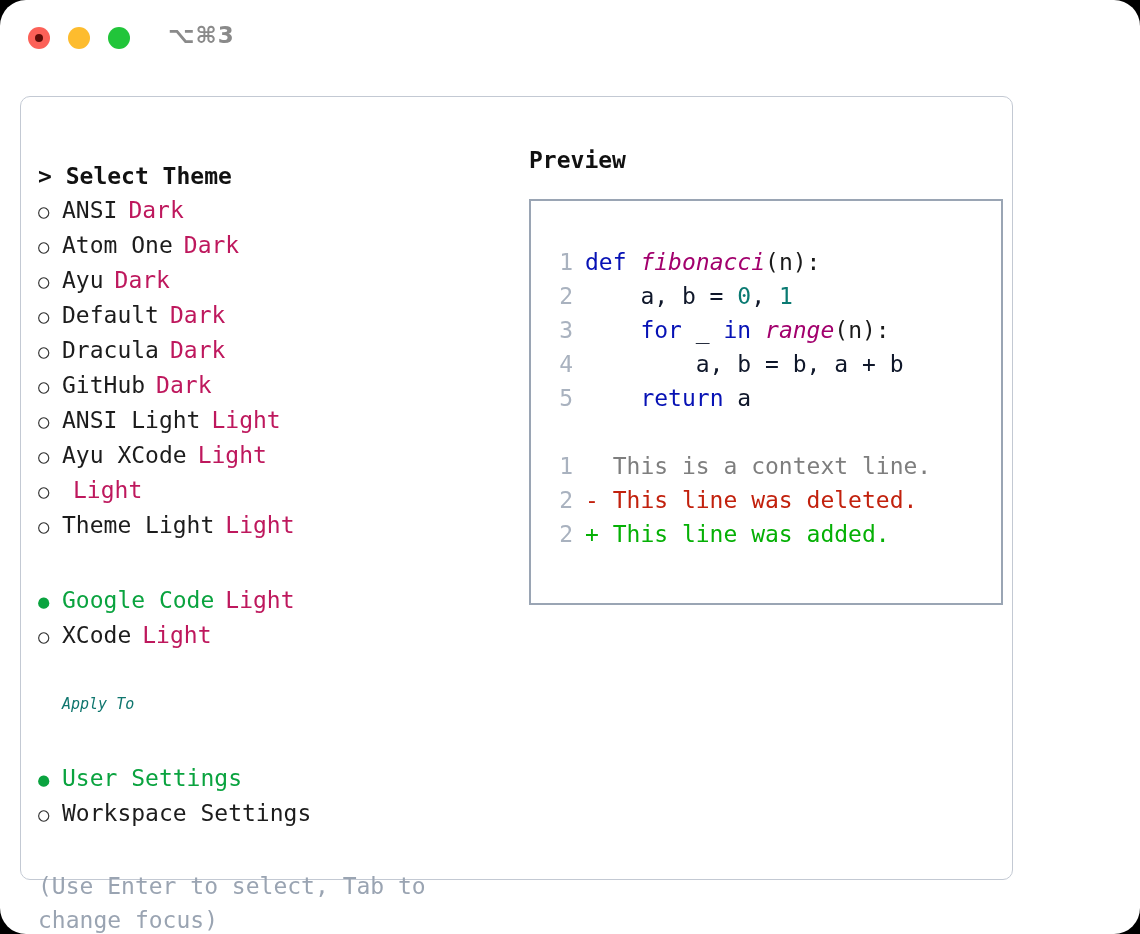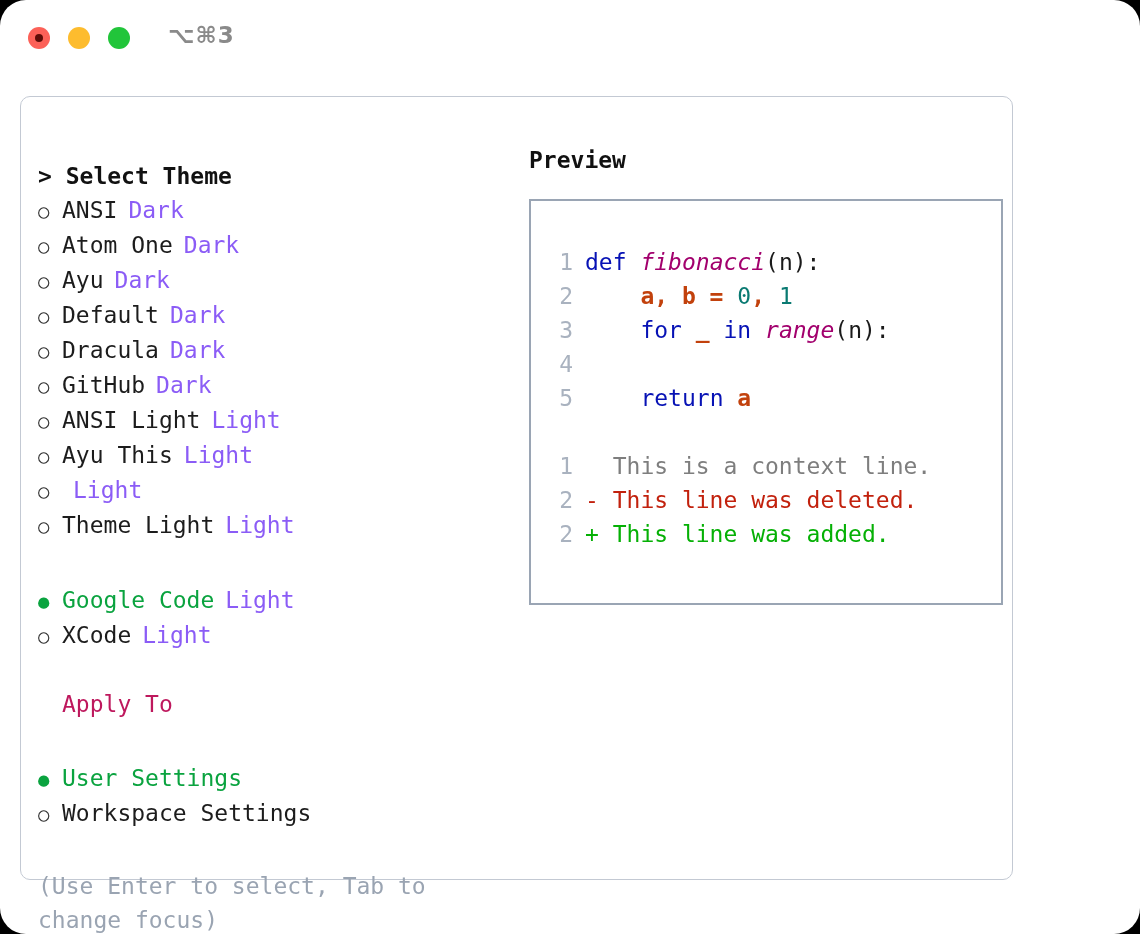--- a/index.html
+++ b/index.html
@@ -114,32 +114,33 @@
     width: 24px;
     display: inline-block;
     flex: 0 0 24px;
     font-size: 19px;
     color: #333333;
   }
   .opt.selected .marker { color: #0aa33f; }
   .opt-label { color: #1c1c1c; }
   .opt.selected .opt-label { color: #0aa33f; margin-top: 40px; }
   .opt-tag {
-    color: #8b5cf6;
+    color: #be185d;
     padding-left: 11px;
   }
 
   .section-gap { height: 34px; }
 
   .sub-heading {
-    font-size: 23px;
-    line-height: 34px;
-    color: #be185d;
+    font-size: 15px;
+    line-height: 34px;
+    color: #0f766e;
     padding-left: 24px;
     white-space: pre;
+    font-style: italic;
   }
 
   .hint {
     font-size: 23px;
     line-height: 34px;
     color: #9aa4b2;
     width: 420px;
     white-space: pre-wrap;
     margin-top: 38px;
   }
@@ -179,21 +180,21 @@
     flex: 0 0 30px;
     text-align: right;
     padding-right: 12px;
   }
   .code-text { color: #1a1a1a; }
 
   .tok-kw   { color: #0712b5; }
   .tok-fn   { color: #a2006d; font-style: italic; }
   .tok-num  { color: #0a7a72; }
   .tok-pun  { color: #1a1a1a; }
-  .tok-plain{ color: #c2410c; font-weight: bold; }
+  .tok-plain{ color: #0f172a; }
 
   .diff-gap { height: 34px; }
   .diff-ctx { color: #7e7e7e; }
   .diff-del { color: #c2210d; }
   .diff-add { color: #05b005; }
 </style>
 </head>
 <body>
 
 <div class="window">
@@ -214,21 +215,21 @@
       <div class="heading">&gt; Select Theme</div>
 
       <div class="opt-list">
           <div class="opt"><span class="marker">○</span><span class="opt-label">ANSI</span><span class="opt-tag">Dark</span></div>
           <div class="opt"><span class="marker">○</span><span class="opt-label">Atom One</span><span class="opt-tag">Dark</span></div>
           <div class="opt"><span class="marker">○</span><span class="opt-label">Ayu</span><span class="opt-tag">Dark</span></div>
           <div class="opt"><span class="marker">○</span><span class="opt-label">Default</span><span class="opt-tag">Dark</span></div>
           <div class="opt"><span class="marker">○</span><span class="opt-label">Dracula</span><span class="opt-tag">Dark</span></div>
           <div class="opt"><span class="marker">○</span><span class="opt-label">GitHub</span><span class="opt-tag">Dark</span></div>
           <div class="opt"><span class="marker">○</span><span class="opt-label">ANSI Light</span><span class="opt-tag">Light</span></div>
-          <div class="opt"><span class="marker">○</span><span class="opt-label">Ayu This</span><span class="opt-tag">Light</span></div>
+          <div class="opt"><span class="marker">○</span><span class="opt-label">Ayu XCode</span><span class="opt-tag">Light</span></div>
           <div class="opt"><span class="marker">○</span><span class="opt-tag">Light</span></div>
           <div class="opt"><span class="marker">○</span><span class="opt-label">Theme Light</span><span class="opt-tag">Light</span></div>
           <div class="opt selected"><span class="marker">●</span><span class="opt-label">Google Code</span><span class="opt-tag">Light</span></div>
           <div class="opt"><span class="marker">○</span><span class="opt-label">XCode</span><span class="opt-tag">Light</span></div>
         </div>
 
       <div class="section-gap"></div>
 
       <div class="sub-heading">Apply To</div>
 
@@ -242,21 +243,21 @@
 
     <div class="col-right">
       <div class="preview-title">Preview</div>
 
       <div class="preview-box">
         <div class="code-area">
           <div>
               <div class="code-line"><span class="lineno">1</span><span class="code-text"><span class="tok-kw">def</span><span class="tok-plain"> </span><span class="tok-fn">fibonacci</span><span class="tok-pun">(n):</span></span></div>
               <div class="code-line"><span class="lineno">2</span><span class="code-text"><span class="tok-plain">    a, b = </span><span class="tok-num">0</span><span class="tok-plain">, </span><span class="tok-num">1</span></span></div>
               <div class="code-line"><span class="lineno">3</span><span class="code-text"><span class="tok-plain">    </span><span class="tok-kw">for</span><span class="tok-plain"> _ </span><span class="tok-kw">in</span><span class="tok-plain"> </span><span class="tok-fn">range</span><span class="tok-pun">(n):</span></span></div>
-              <div class="code-line"><span class="lineno">4</span></div>
+              <div class="code-line"><span class="lineno">4</span><span class="code-text"><span class="tok-plain">        a, b = b, a + b</span></span></div>
               <div class="code-line"><span class="lineno">5</span><span class="code-text"><span class="tok-plain">    </span><span class="tok-kw">return</span><span class="tok-plain"> a</span></span></div>
             </div>
           <div class="diff-gap"></div>
           <div>
               <div class="code-line"><span class="lineno">1</span><span class="diff-ctx">  This is a context line.</span></div>
               <div class="code-line"><span class="lineno">2</span><span class="diff-del">- This line was deleted.</span></div>
               <div class="code-line"><span class="lineno">2</span><span class="diff-add">+ This line was added.</span></div>
             </div>
         </div>
       </div>

